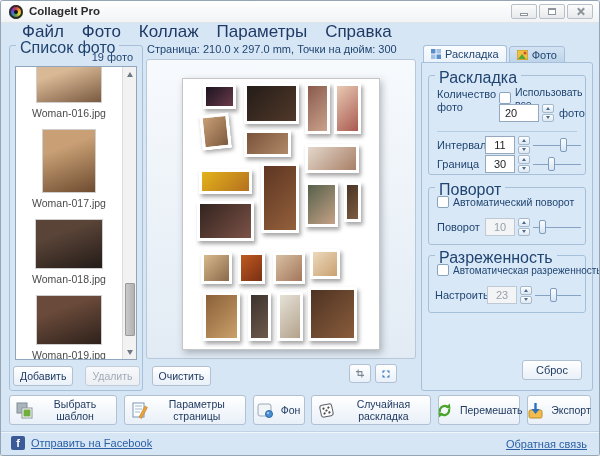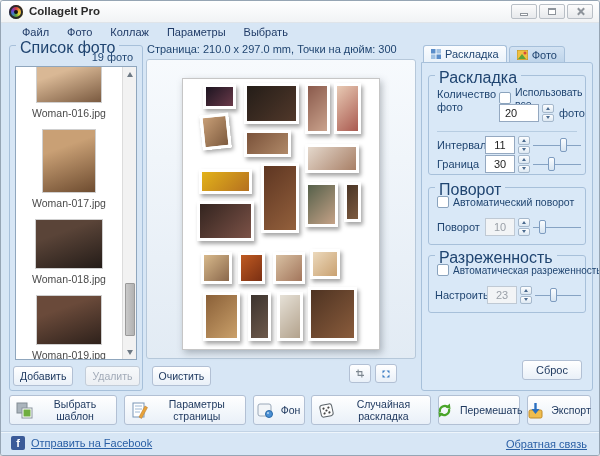--- a/index.html
+++ b/index.html
@@ -15,21 +15,21 @@
   .win-btn{width:26px;height:15px;border:1px solid #b9bfc6;border-radius:2px;background:linear-gradient(#fcfcfc,#e7e9ec);display:flex;align-items:center;justify-content:center;position:relative;}
   .glyph-min{width:8px;height:3px;border:1px solid #8e949b;background:#fff;margin-top:5px;}
   .glyph-max{width:8px;height:7px;border:1px solid #8e949b;border-top-width:2px;background:#fff;}
   .glyph-close{position:relative;width:9px;height:9px;}
   .glyph-close::before,.glyph-close::after{content:"";position:absolute;left:4px;top:0;width:2px;height:9px;background:#8e949b;}
   .glyph-close::before{transform:rotate(45deg);}
   .glyph-close::after{transform:rotate(-45deg);}
   
   .client{position:absolute;left:0;top:22px;right:0;bottom:0;background:#d7e6f5;}
   .menubar{position:absolute;left:0;top:0;right:0;height:18px;display:flex;align-items:center;padding-left:14px;gap:4px;}
-  .menu-item{font-size:11px;color:#1f3a66;padding:1px 7px;cursor:default;}
+  .menu-item{font-size:17px;color:#1f3a66;padding:1px 7px;cursor:default;}
   
   .groupbox{position:absolute;border:1px solid #a7c0da;border-radius:3px;}
   .legend{position:absolute;top:-7px;left:6px;background:#d7e6f5;padding:0 4px;font-size:16px;color:#1f4470;white-space:nowrap;}
   
   .left-group{left:8px;top:22px;width:134px;height:346px;}
   .photo-count{position:absolute;right:9px;top:5px;font-size:11px;color:#1f4470;}
   .listbox{position:absolute;left:5px;right:5px;top:20px;height:294px;background:#fff;border:1px solid #8fa6bd;overflow:hidden;}
   .list-content{position:absolute;left:0;top:0;right:14px;bottom:0;display:flex;flex-direction:column;align-items:center;overflow:hidden;padding-top:0;}
   .list-item{display:flex;flex-direction:column;align-items:center;width:100%;padding:3px 0 8px 0;}
   .thumb{box-shadow:0 0 0 1px #cfcfcf;}
@@ -105,21 +105,21 @@
     </div>
   </div>
 
   <div class="client">
 
     <div class="menubar">
       <span class="menu-item">Файл</span>
       <span class="menu-item">Фото</span>
       <span class="menu-item">Коллаж</span>
       <span class="menu-item">Параметры</span>
-      <span class="menu-item">Выбрать</span>
+      <span class="menu-item">Справка</span>
     </div>
 
     <div class="groupbox left-group">
       <span class="legend">Список фото</span>
       <span class="photo-count">19 фото</span>
 
       <div class="listbox">
         <div class="list-content">
           <div class="list-item" style="margin-top:-8px;">
             <div class="thumb" style="width: 64px; height: 40px; background: linear-gradient(160deg, rgb(217, 184, 149) 30%, rgb(122, 90, 64));"></div>

